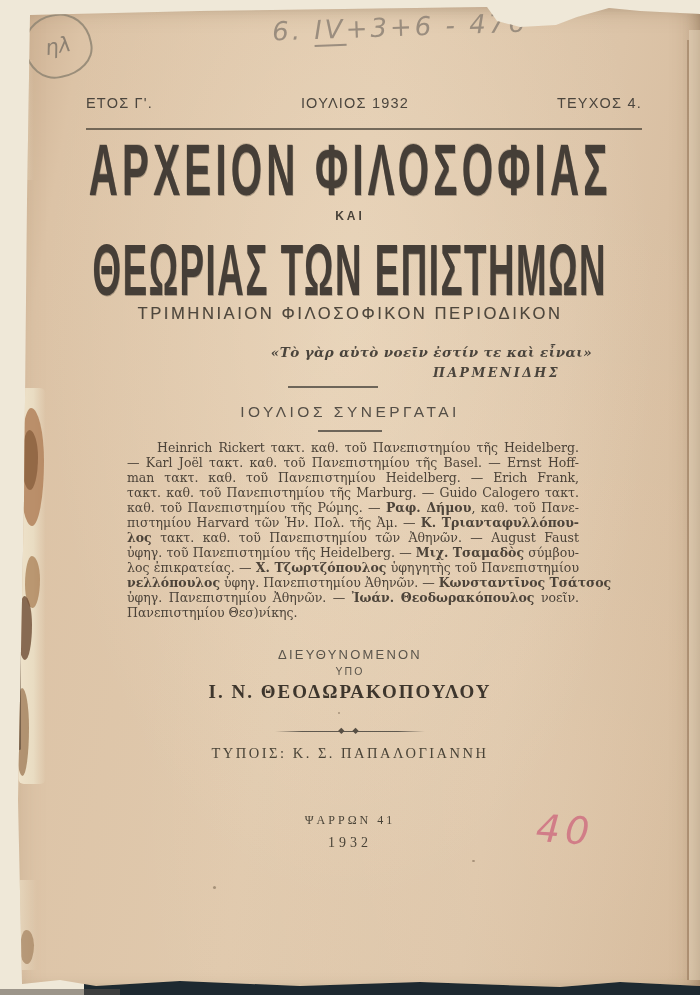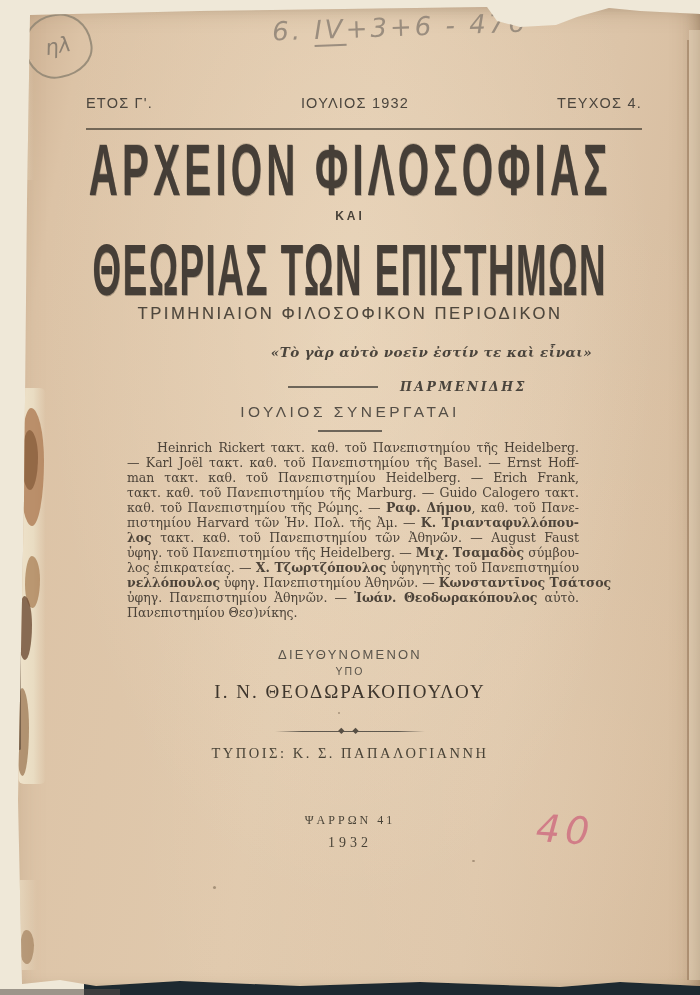--- a/index.html
+++ b/index.html
@@ -82,42 +82,42 @@
   .kai{position:absolute;left:0;right:0;top:209px;text-align:center;
     font-size:12px;font-weight:bold;letter-spacing:3px;color:#494239;}
   .title2{top:227px;}
   .title2 .t{font-size:47px;letter-spacing:2px;transform:scale(.78,1.55);}
   .subtitle{position:absolute;left:0;right:0;top:304px;text-align:center;
     font-size:16.5px;letter-spacing:2.6px;color:#4e473d;
     text-shadow:.4px .4px 0 rgba(70,60,48,.3);}
 
   .quote{position:absolute;left:0;right:108px;top:344px;text-align:right;
     font:bold italic 13.5px "DejaVu Serif",serif;color:#4a443c;letter-spacing:.4px;}
-  .quote-attr{position:absolute;left:400px;width:160px;top:379px;text-align:left;
+  .quote-attr{position:absolute;left:400px;width:160px;top:365px;text-align:right;
     font:bold italic 12.5px "DejaVu Serif",serif;letter-spacing:2.5px;color:#4a443c;}
   .rule-a{position:absolute;left:288px;top:386px;width:90px;height:1.5px;background:#6d6559;}
 
   .contrib-head{position:absolute;left:0;right:0;top:403px;text-align:center;
     font-size:15.5px;letter-spacing:3.5px;color:#554f47;}
   .rule-b{position:absolute;left:318px;top:430px;width:64px;height:1.5px;background:#6d6559;}
 
   .contrib{position:absolute;left:127px;top:440px;width:452px;
     font-family:"DejaVu Serif",serif;font-size:12.5px;color:#4c4339;}
   .cline{height:15px;line-height:15px;text-align:justify;text-align-last:justify;
     white-space:nowrap;overflow:visible;}
   .cline.first{padding-left:30px;}
   .cline.last{text-align-last:left;}
   .nm{font-weight:bold;}
 
   .dir1{position:absolute;left:0;right:0;top:647px;text-align:center;
     font-size:13px;letter-spacing:2.2px;color:#5a544b;}
   .dir2{position:absolute;left:0;right:0;top:665px;text-align:center;
     font-size:10.5px;letter-spacing:2px;color:#5a544b;}
   .dir-name{position:absolute;left:0;right:0;top:681px;text-align:center;
-    font-family:"Liberation Serif",serif;font-weight:normal;font-size:19px;
+    font-family:"Liberation Serif",serif;font-weight:bold;font-size:19px;
     letter-spacing:2px;color:#3e362d;}
 
   .ornament{position:absolute;left:275px;top:727px;width:150px;height:8px;}
   .ornament .oline{position:absolute;top:4px;left:0;right:0;height:1px;
     background:linear-gradient(90deg,transparent,#5f584e 18%,#5f584e 82%,transparent);}
   .ornament .odia{position:absolute;top:0;left:0;right:0;text-align:center;
     font-size:8px;line-height:8px;color:#574f44;letter-spacing:3px;}
 
   .imprint{position:absolute;left:0;right:0;text-align:center;
     font-family:"Liberation Serif",serif;color:#494337;}
@@ -183,21 +183,21 @@
         <div class="cline first"><span>Heinrich Rickert τακτ. καθ. τοῦ Πανεπιστημίου τῆς Heidelberg.</span></div>
         <div class="cline"><span>— Karl Joël τακτ. καθ. τοῦ Πανεπιστημίου τῆς Basel. — Ernst Hoff-</span></div>
         <div class="cline"><span>man τακτ. καθ. τοῦ Πανεπιστημίου Heidelberg. — Erich Frank,</span></div>
         <div class="cline"><span>τακτ. καθ. τοῦ Πανεπιστημίου τῆς Marburg. — Guido Calogero τακτ.</span></div>
         <div class="cline"><span>καθ. τοῦ Πανεπιστημίου τῆς Ρώμης. — </span><span class="nm">Ραφ. Δήμου</span><span>, καθ. τοῦ Πανε-</span></div>
         <div class="cline"><span>πιστημίου Harvard τῶν Ἡν. Πολ. τῆς Ἀμ. — </span><span class="nm">Κ. Τριανταφυλλόπου-</span></div>
         <div class="cline"><span class="nm">λος</span><span> τακτ. καθ. τοῦ Πανεπιστημίου τῶν Ἀθηνῶν. — August Faust</span></div>
         <div class="cline"><span>ὑφηγ. τοῦ Πανεπιστημίου τῆς Heidelberg. — </span><span class="nm">Μιχ. Τσαμαδὸς</span><span> σύμβου-</span></div>
         <div class="cline"><span>λος ἐπικρατείας. — </span><span class="nm">Χ. Τζωρτζόπουλος</span><span> ὑφηγητὴς τοῦ Πανεπιστημίου</span></div>
         <div class="cline"><span class="nm">νελλόπουλος</span><span> ὑφηγ. Πανεπιστημίου Ἀθηνῶν. — </span><span class="nm">Κωνσταντῖνος Τσάτσος</span></div>
-        <div class="cline"><span>ὑφηγ. Πανεπιστημίου Ἀθηνῶν. — </span><span class="nm">Ἰωάν. Θεοδωρακόπουλος</span><span> αὐτὸ.</span></div>
+        <div class="cline"><span>ὑφηγ. Πανεπιστημίου Ἀθηνῶν. — </span><span class="nm">Ἰωάν. Θεοδωρακόπουλος</span><span> νοεῖν.</span></div>
         <div class="cline last"><span>Πανεπιστημίου Θεσ)νίκης.</span></div>
       </div>
 
     <div class="dir1">ΔΙΕΥΘΥΝΟΜΕΝΟΝ</div>
     <div class="dir2">ΥΠΟ</div>
     <div class="dir-name">Ι. Ν. ΘΕΟΔΩΡΑΚΟΠΟΥΛΟΥ</div>
 
     <div class="ornament">
       <div class="oline"></div>
       <div class="odia">◆ ◆</div>

